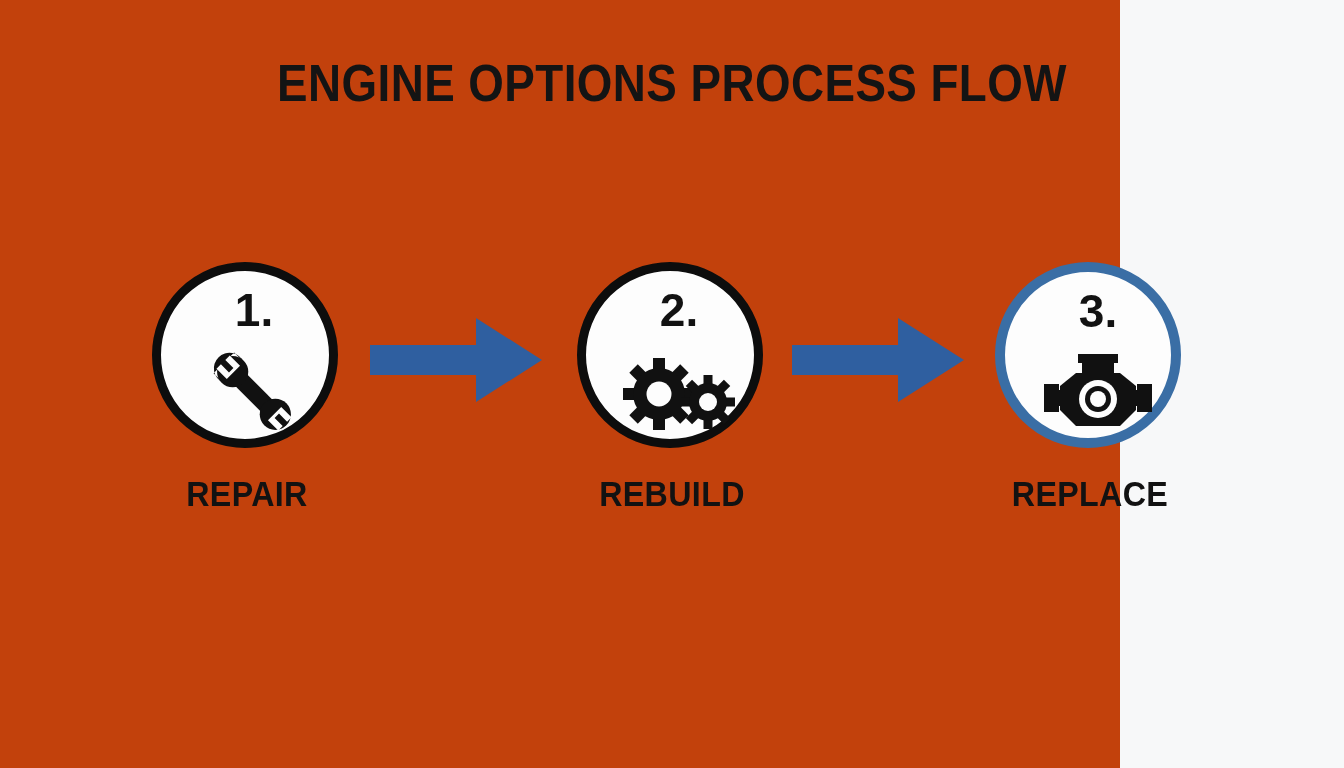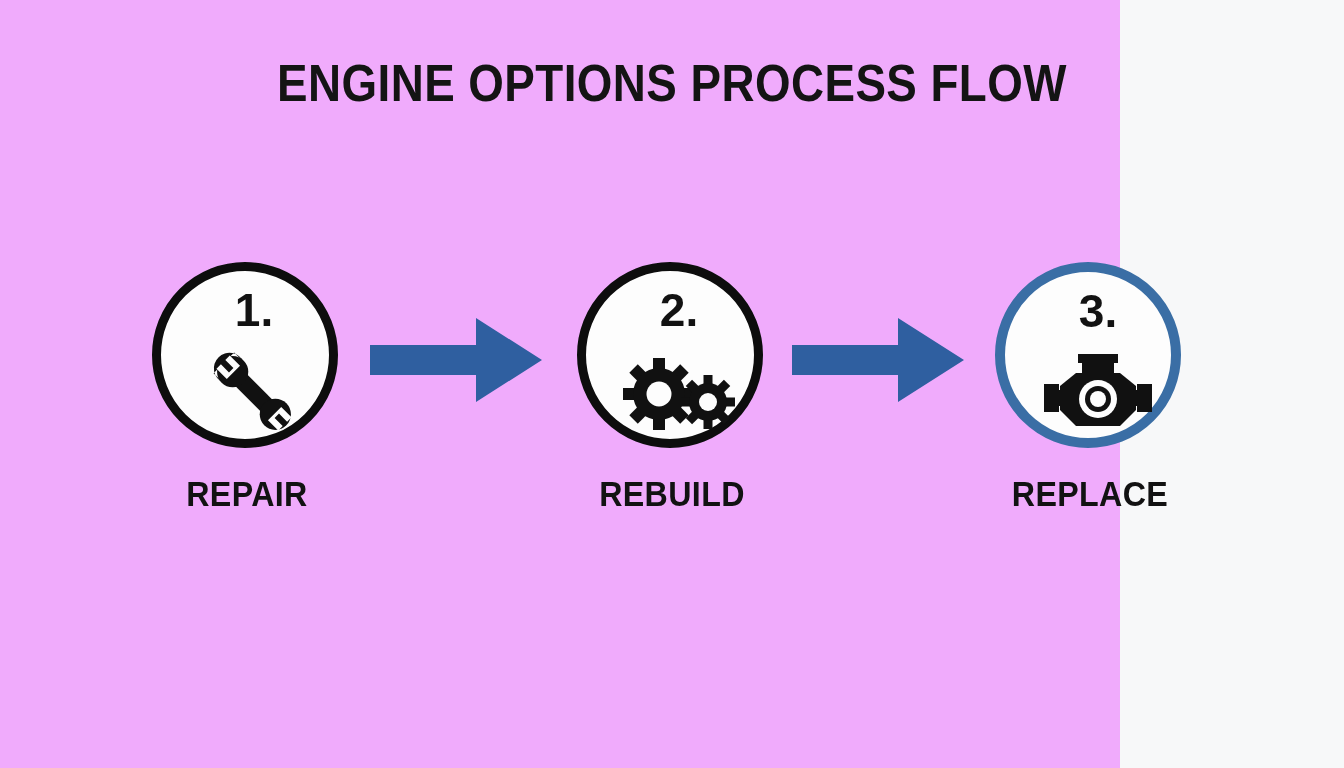--- a/index.html
+++ b/index.html
@@ -11,21 +11,21 @@
     width: 1344px;
     height: 768px;
     background: #f7f8f9;
     font-family: "Liberation Sans", sans-serif;
     overflow: hidden;
   }
   #canvas {
     position: relative;
     width: 1120px;
     height: 768px;
-    background: #f0abfc;
+    background: #c2410c;
   }
 
   
   #title {
     position: absolute;
     top: 56px;
     left: 0;
     width: 1344px;
     text-align: center;
     font-family: "Liberation Sans Narrow", "Liberation Sans", sans-serif;

